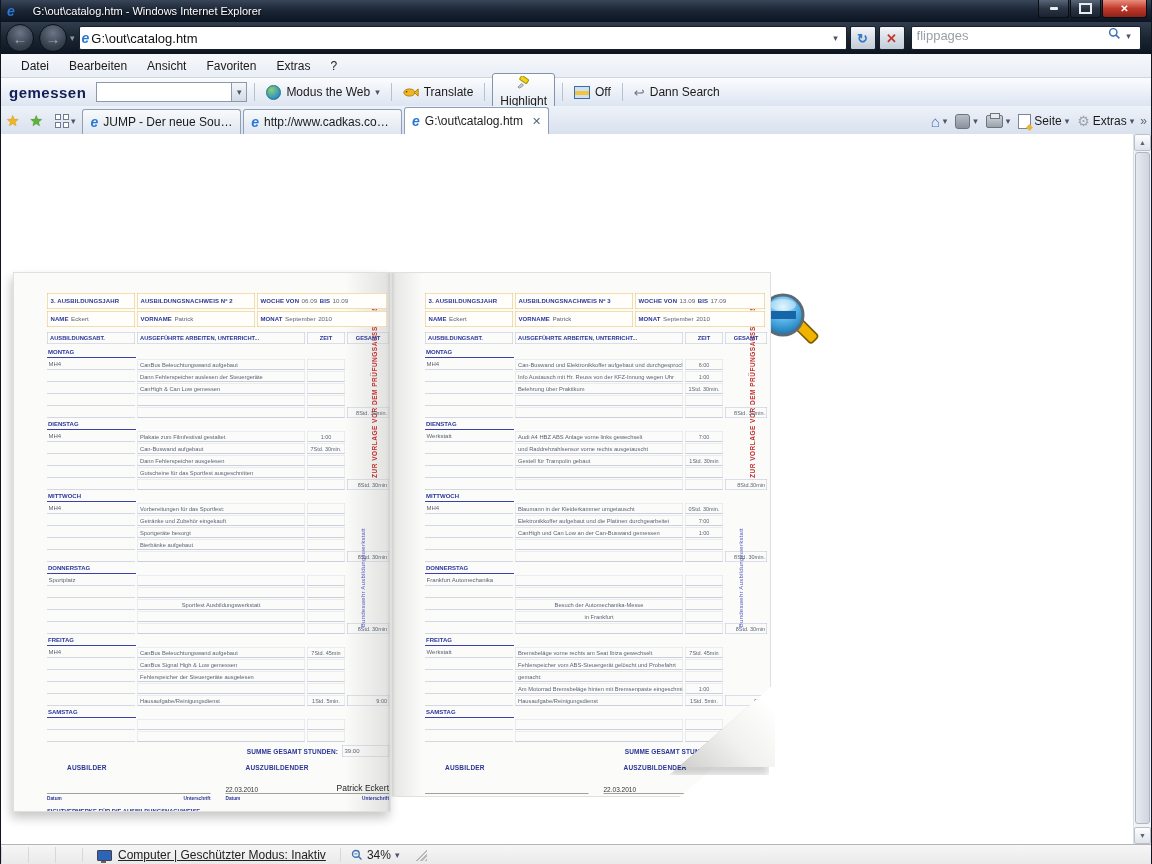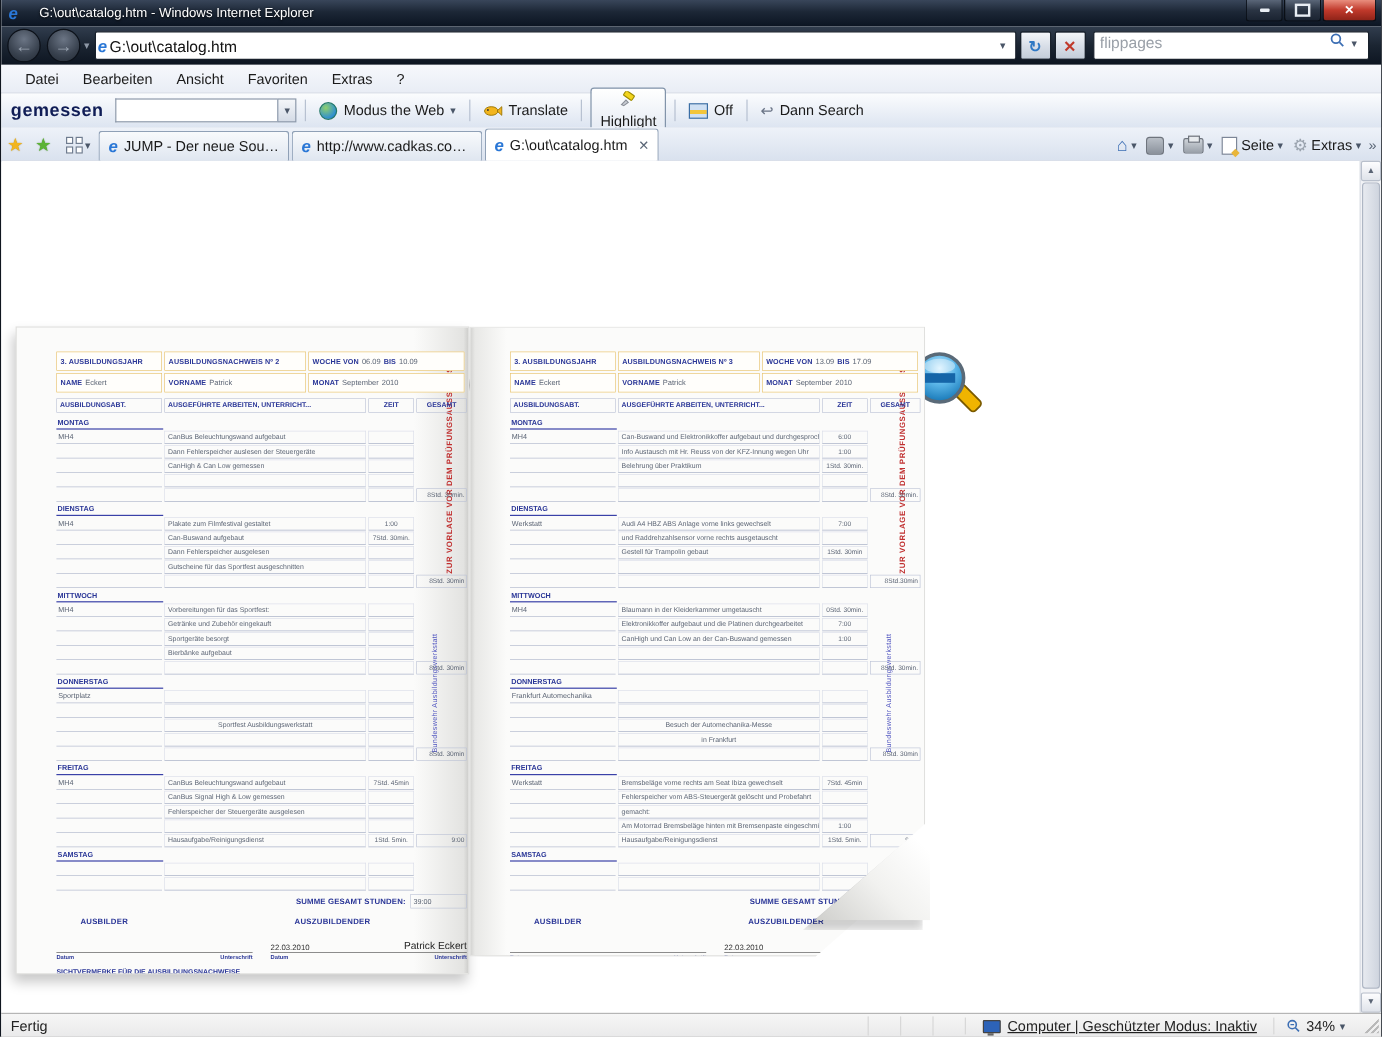--- a/index.html
+++ b/index.html
@@ -858,21 +858,20 @@
           <span>▲</span>
         </div>
       <div class="sb-thumb"></div>
       <div class="sb-arrow" style="bottom:0">
           <span>▼</span>
         </div>
     </div>
   </div>
 
   <div class="statusbar">
-    <span class="lefttext">Fertig</span>
     <div class="scell"></div>
     <div class="scell"></div>
     <div class="scell"></div>
     <div class="zonecell">
       <span class="monitor"></span>
       <span>Computer | Geschützter Modus: Inaktiv</span>
     </div>
     <div class="zoomcell">
       <svg width="12" height="12" viewBox="0 0 16 16">
           <circle cx="6.5" cy="6.5" r="4.5" fill="none" stroke="#3d6fb4" stroke-width="1.8"></circle>

